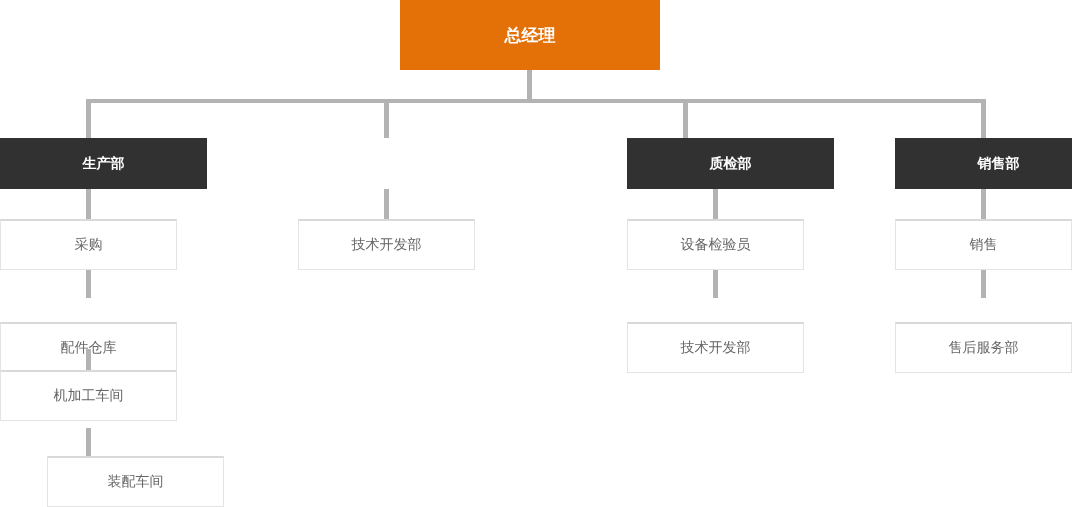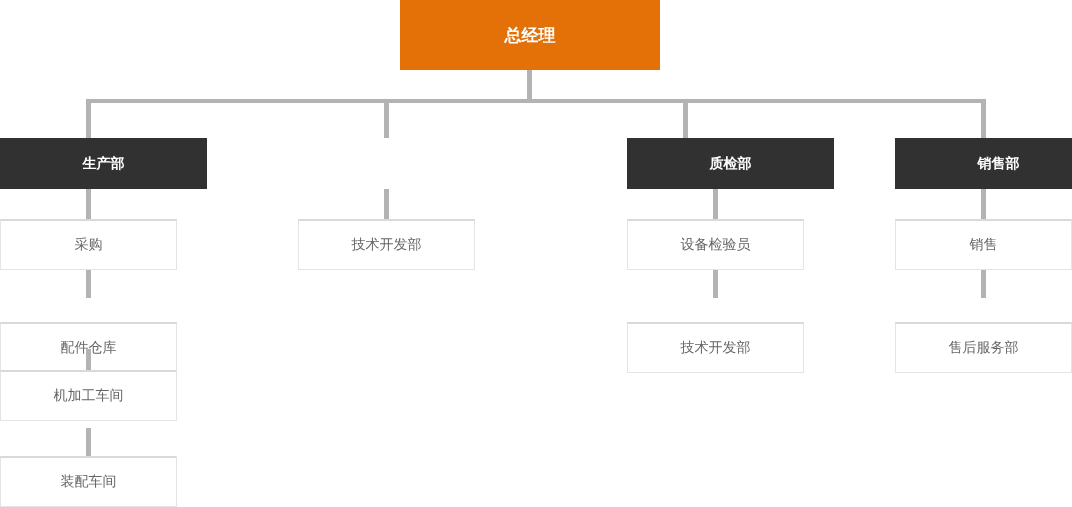--- a/index.html
+++ b/index.html
@@ -59,21 +59,21 @@
     width: 177px;
     height: 507px;
   }
   .col-1 { left: 0; }
   .col-2 { left: 298px; }
   .col-3 { left: 627px; }
   .col-4 { left: 895px; }
   .row-1 { top: 219px; }
   .row-2 { top: 298px; margin-top: 24px; }
   .row-3 { top: 370px; }
-  .row-4 { top: 456px; }
+  .row-4 { top: 456px; margin-left: 47px; }
   .c-dept { top: 189px; height: 30px; }
   .c-r1  { top: 270px; height: 28px; }
   .c-r2  { top: 349px; height: 28px; }
   .c-r3  { top: 428px; height: 28px; }
 </style>
 </head>
 <body>
 
 <div class="canvas">
 

